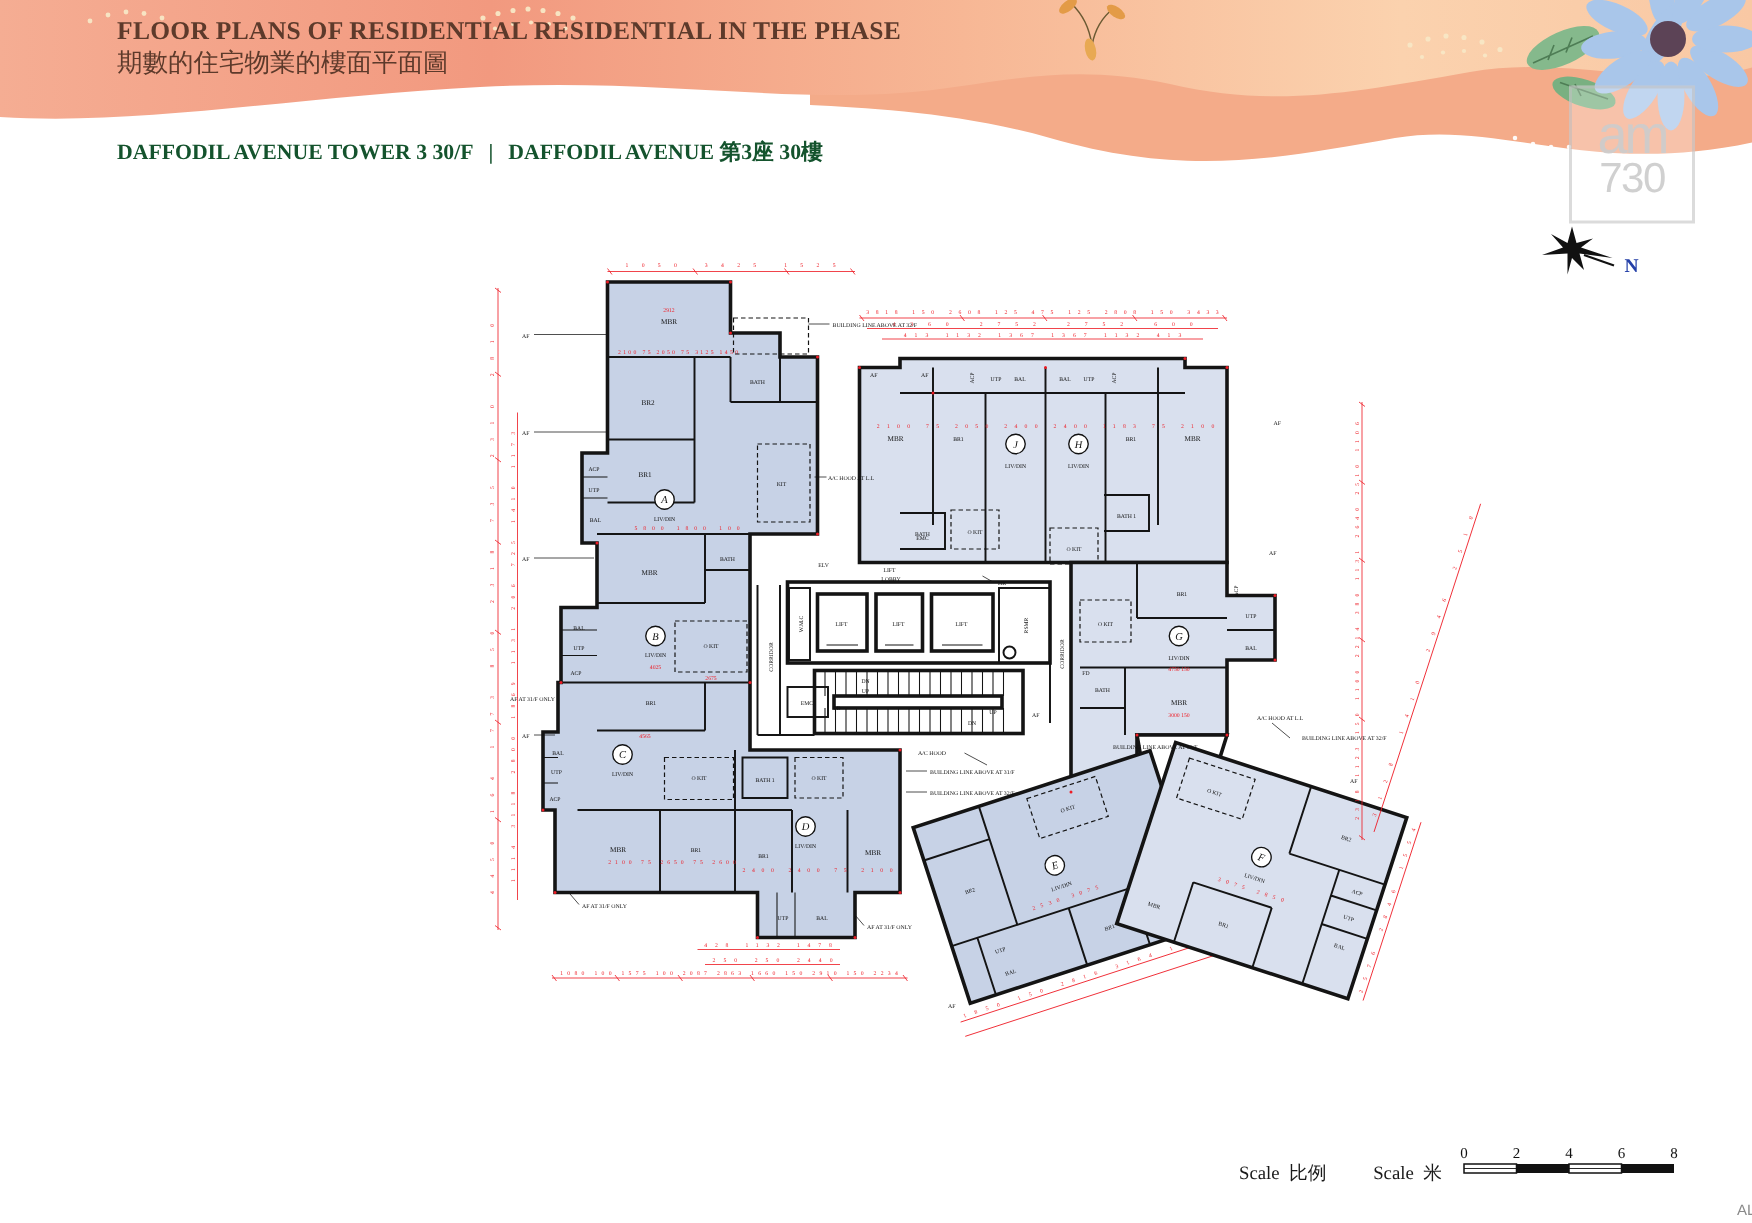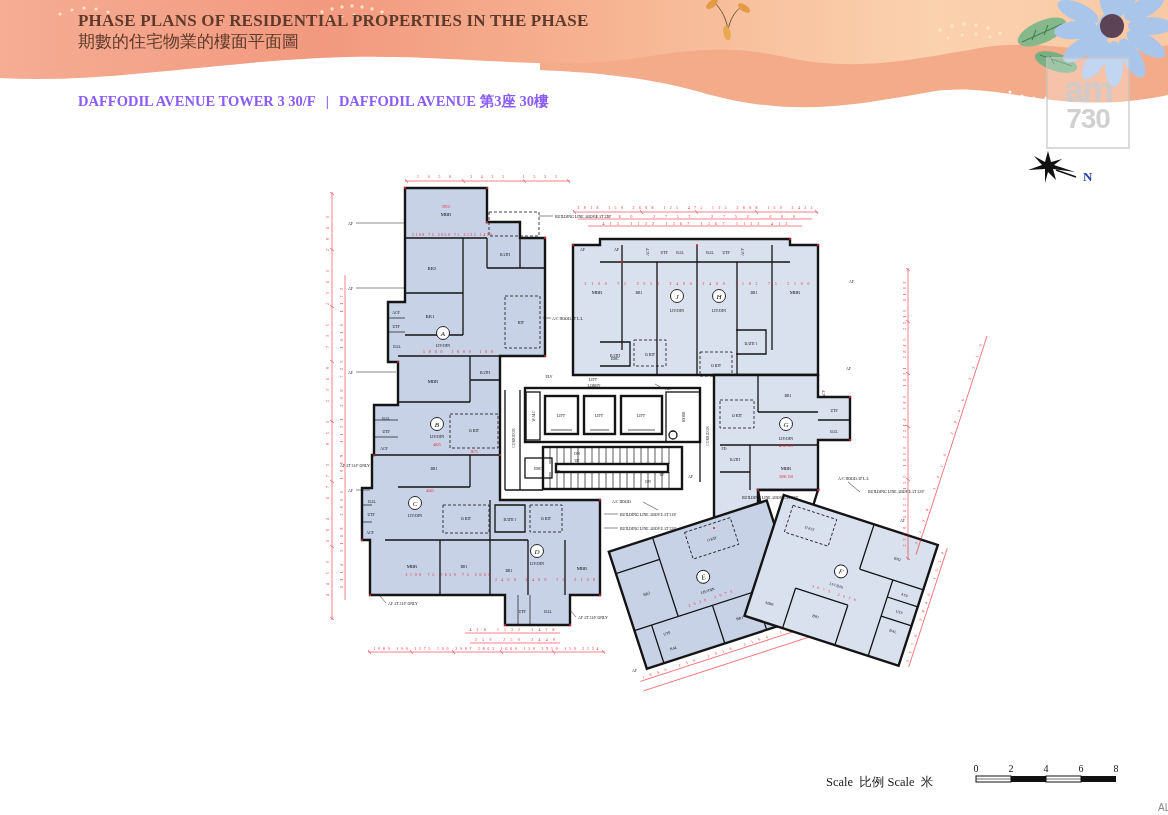--- a/index.html
+++ b/index.html
@@ -3,27 +3,27 @@
 <meta charset="utf-8">
 <style>
   html,body{margin:0;padding:0;background:#fff;}
   .page{position:relative;width:1168px;height:815px;background:#ffffff;overflow:hidden;
         font-family:"Liberation Serif",serif;}
   
   .banner-svg{position:absolute;left:0;top:0;width:1168px;height:132px;}
   .titleblock{position:absolute;left:78px;top:10px;z-index:5;}
   .title-en{font-size:17px;font-weight:bold;color:#5d3a2b;letter-spacing:.2px;margin:0;line-height:1.25;}
   .title-zh{font-size:17px;font-weight:normal;color:#5d3a2b;margin:0;line-height:1.3;}
-  .subtitle{position:absolute;left:78px;top:92px;z-index:5;font-size:14.5px;font-weight:bold;color:#8b5cf6;}
+  .subtitle{position:absolute;left:78px;top:92px;z-index:5;font-size:14.5px;font-weight:bold;color:#14532d;}
   .subtitle .div{margin:0 10px;font-weight:bold;}
   
   .wm{position:absolute;left:1046px;top:57px;width:80px;height:88px;z-index:6;
       border:2px solid rgba(190,190,190,.55);background:rgba(255,255,255,.28);
       display:flex;flex-direction:column;align-items:center;justify-content:center;
-      font-family:"Liberation Sans",sans-serif;font-weight:bold;color:rgba(204,204,204,.92);}
+      font-family:"Liberation Sans",sans-serif;font-weight:normal;color:rgba(204,204,204,.92);}
   .wm .l1{font-size:36px;line-height:.85;letter-spacing:-2px;}
   .wm .l2{font-size:28px;line-height:.9;letter-spacing:-1px;}
   
   .compass{position:absolute;left:1020px;top:148px;width:150px;height:44px;z-index:6;}
   
   .plan{position:absolute;left:298px;top:158px;width:690px;height:600px;}
   .room{fill:#c7d2e6;stroke:#141414;stroke-width:2.4;stroke-linejoin:miter;}
   .room-lt{fill:#d9e0ee;stroke:#141414;stroke-width:2.4;}
   .core{fill:#ffffff;stroke:#141414;stroke-width:2.4;}
   .iw{stroke:#141414;stroke-width:1.3;fill:none;}
@@ -34,21 +34,21 @@
   .lbl{fill:#111;font-family:"Liberation Serif",serif;font-size:4.8px;text-anchor:middle;}
   .lbl-s{fill:#111;font-family:"Liberation Serif",serif;font-size:3.8px;text-anchor:middle;}
   .ann{fill:#111;font-family:"Liberation Serif",serif;font-size:3.9px;}
   .ucirc{fill:#fff;stroke:#111;stroke-width:.9;}
   .ultr{fill:#111;font-family:"Liberation Serif",serif;font-style:italic;font-size:7px;text-anchor:middle;}
   .ldr{stroke:#141414;stroke-width:.5;fill:none;}
   .rdot{fill:#ee1c25;}
   
   .scalebar{position:absolute;left:820px;top:762px;width:330px;height:34px;font-size:12.5px;color:#1a1a1a;}
   .scalebar .txt{position:absolute;top:12px;left:6px;}
-  .scalebar .txt b{font-weight:normal;margin-right:0;}
+  .scalebar .txt b{font-weight:normal;margin-right:28px;}
   .scalebar svg{position:absolute;left:150px;top:0;}
   .pagecode{position:absolute;left:1158px;top:802px;font-size:10px;color:#8a8a8a;
             font-family:Liberation Sans, sans-serif;text-align:right;}
 </style>
 </head>
 <body>
 
 <div class="page">
 
   <svg class="banner-svg" viewBox="0 0 1168 132">
@@ -126,21 +126,21 @@
         <ellipse cx="1146" cy="44" rx="22" ry="9" transform="rotate(32 1146 44)"></ellipse>
         <ellipse cx="1150" cy="26" rx="22" ry="9"></ellipse>
         <ellipse cx="1144" cy="8" rx="22" ry="9" transform="rotate(-28 1144 8)"></ellipse>
         <ellipse cx="1128" cy="-4" rx="9" ry="22" transform="rotate(28 1128 -4)"></ellipse>
       </g>
       <circle cx="1112" cy="26" r="12" fill="#5c4356"></circle>
     </g>
   </svg>
 
   <div class="titleblock">
-    <p class="title-en">PHASE PLANS OF RESIDENTIAL PROPERTIES IN THE PHASE</p>
+    <p class="title-en">FLOOR PLANS OF RESIDENTIAL RESIDENTIAL IN THE PHASE</p>
     <p class="title-zh">期數的住宅物業的樓面平面圖</p>
   </div>
   <div class="subtitle">
     <span>DAFFODIL AVENUE TOWER 3  30/F</span><span class="div">|</span><span>DAFFODIL AVENUE</span>
     <span>第3座 30樓</span>
   </div>
 
   <div class="wm">
     <div class="l1">am</div>
     <div class="l2">730</div>

